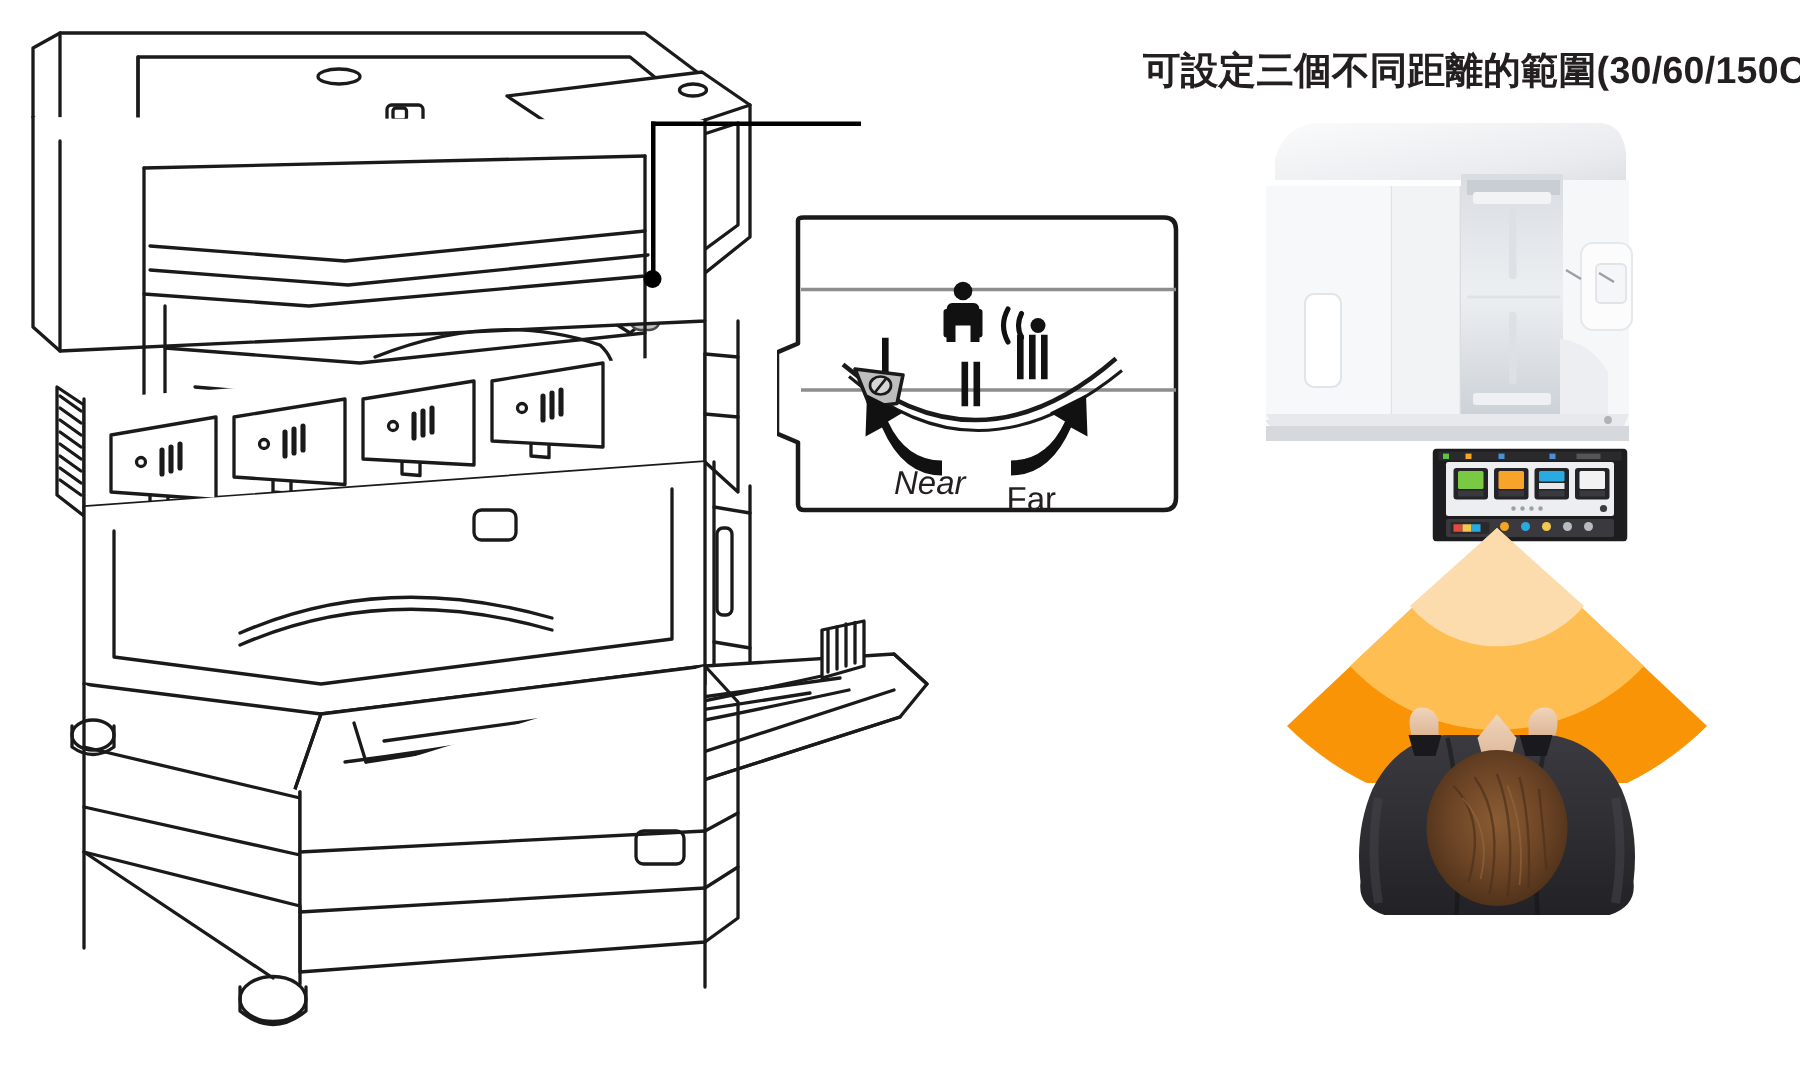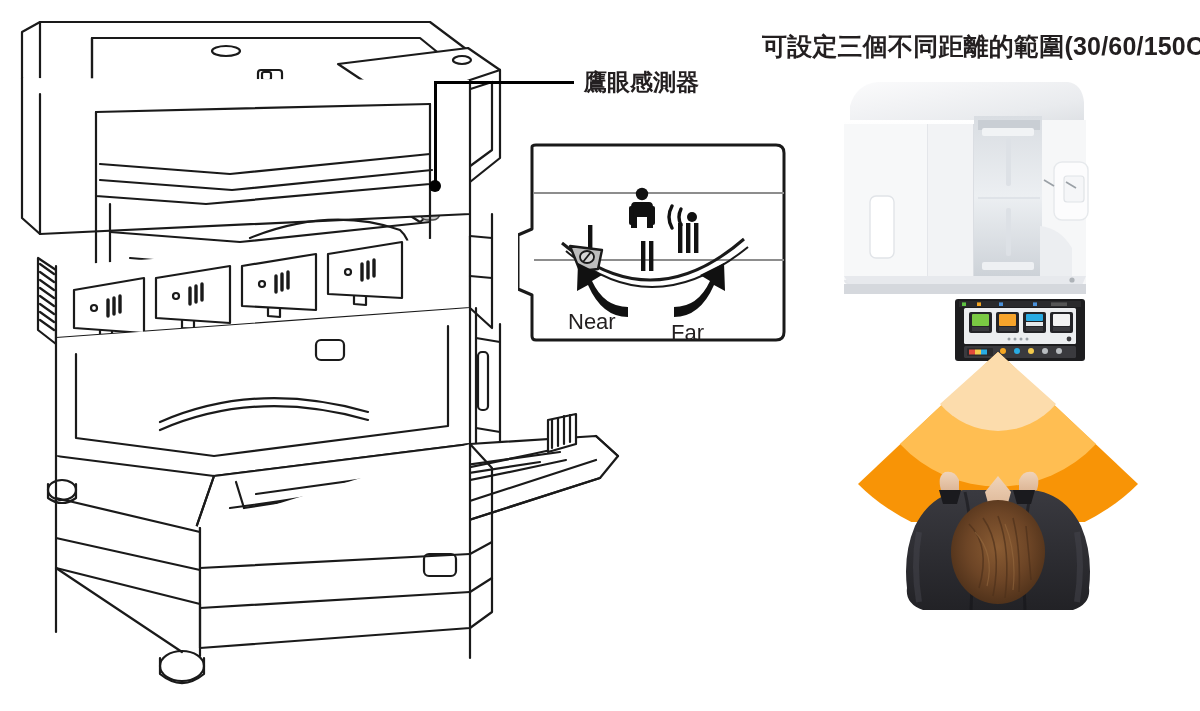--- a/index.html
+++ b/index.html
@@ -73,21 +73,21 @@
     width: 268px;
     height: 199px;
   }
   #callout svg { display:block; }
 
   .callout-text {
     font-size: 22px;
     color: #231f20;
     font-family: "Liberation Sans", sans-serif;
   }
-  #near-label { left: 568px; top: 309px; }
+  #near-label { left: 596px; top: 309px; font-style: italic; }
   #far-label  { left: 671px; top: 320px; }
 
   
   #line-drawing { left: 0px; top: 8px; width: 640px; height: 700px; }
   #line-drawing svg { display:block; }
 
   
   #printer-photo {
     left: 832px;
     top: 76px;
@@ -229,21 +229,20 @@
         <path d="M56 560 L182 644"></path>
         <path d="M470 620 L470 650"></path>
       </g>
     </svg>
   </div>
 
   <div class="abs" id="leader-h"></div>
   <div class="abs" id="leader-v"></div>
   <div class="abs" id="leader-dot"></div>
 
-  <div class="abs" id="sensor-label">鷹眼感測器</div>
 
   <div class="abs" id="title-right">可設定三個不同距離的範圍(30/60/150CM)</div>
 
   <div class="abs" id="callout">
     <svg width="268" height="199" viewBox="0 0 268 199" xmlns="http://www.w3.org/2000/svg">
 
       <path d="M14 4 Q14 2 18 2 L258 2 Q266 2 266 10 L266 189 Q266 197 258 197 L18 197 Q14 197 14 193 L14 152 L0 146 L0 92 L14 86 Z" fill="#ffffff" stroke="#1a1a1a" stroke-width="3" stroke-linejoin="round"></path>
 
       <line x1="16" y1="50" x2="266" y2="50" stroke="#8d8d8d" stroke-width="2.2"></line>
       <line x1="16" y1="117" x2="266" y2="117" stroke="#8d8d8d" stroke-width="2.2"></line>

